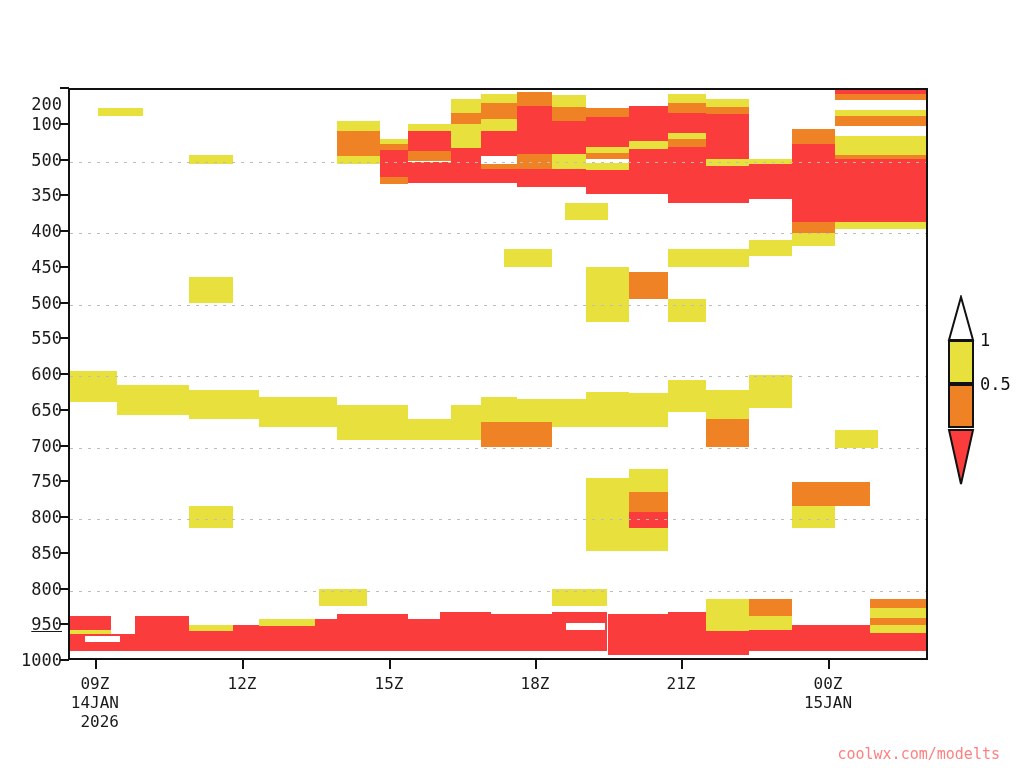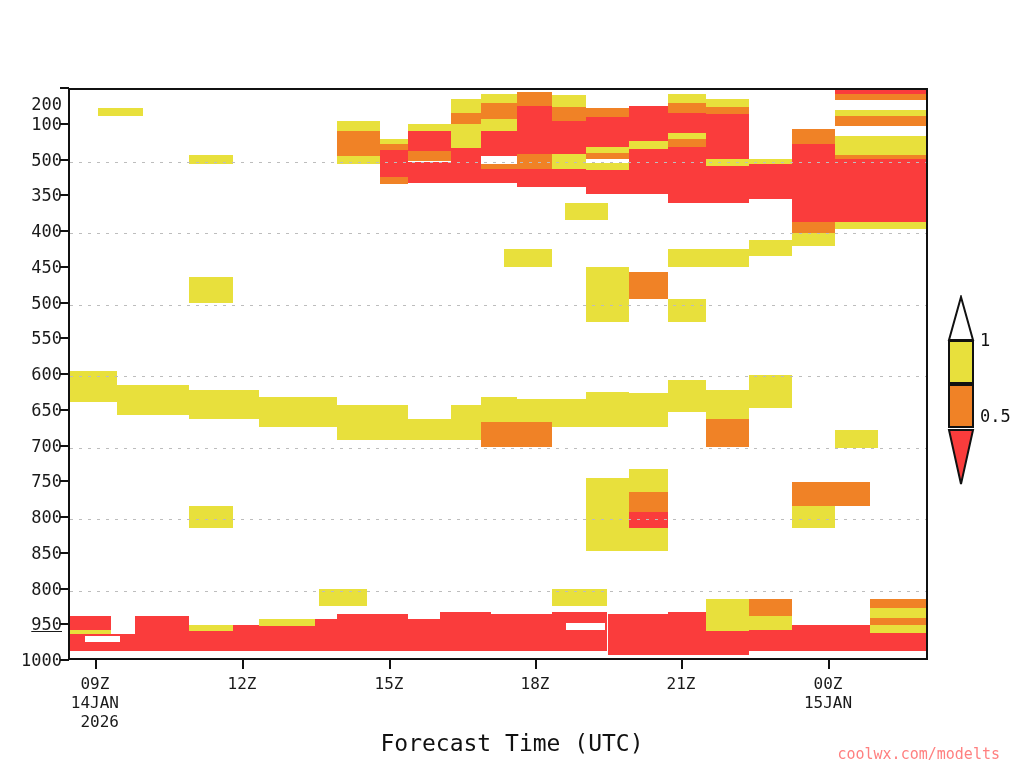--- a/index.html
+++ b/index.html
@@ -264,29 +264,28 @@
       <div class="xtick-mark" style="left: 389.038px; top: 660px;"></div>
       <div class="xtick-label" style="left: 389.038px;">15Z</div>
       <div class="xtick-mark" style="left: 534.98px; top: 660px;"></div>
       <div class="xtick-label" style="left: 534.98px;">18Z</div>
       <div class="xtick-mark" style="left: 681.008px; top: 660px;"></div>
       <div class="xtick-label" style="left: 681.008px;">21Z</div>
       <div class="xtick-mark" style="left: 827.982px; top: 660px;"></div>
       <div class="xtick-label" style="left: 827.982px;">00Z<span class="sub">15JAN</span></div>
     </div>
 
-  <div class="xaxis-title">Forecast Time (UTC)</div>
   <div class="watermark">coolwx.com/modelts</div>
 
   <div id="colorbar">
       <svg width="28" height="46" style="position: absolute; left: 947px; top: 295px;">
         <path d="M14,2 L26,45 L2,45 Z" fill="#ffffff" stroke="#111" stroke-width="2"></path>
       </svg>
       <div style="position: absolute; left: 948px; top: 340px; width: 26px; height: 44px; background: rgb(232, 224, 60); border: 2px solid rgb(17, 17, 17); box-sizing: border-box;"></div>
       <div style="position: absolute; left: 948px; top: 384px; width: 26px; height: 44px; background: rgb(240, 130, 38); border: 2px solid rgb(17, 17, 17); box-sizing: border-box;"></div>
       <svg width="28" height="60" style="position: absolute; left: 947px; top: 428px;">
         <path d="M2,2 L26,2 L14,56 Z" fill="#fa3c3c" stroke="#111" stroke-width="2"></path>
       </svg>
       <div class="cbar-label" style="top: 340px;">1</div>
-      <div class="cbar-label" style="top: 384px; margin-top: 32px;">0.5</div>
+      <div class="cbar-label" style="top: 384px;">0.5</div>
       <div class="cbar-label" style="top: 428px; margin-left: 48px;">0.25</div>
     </div>
 </div>
 
 </body></html>

